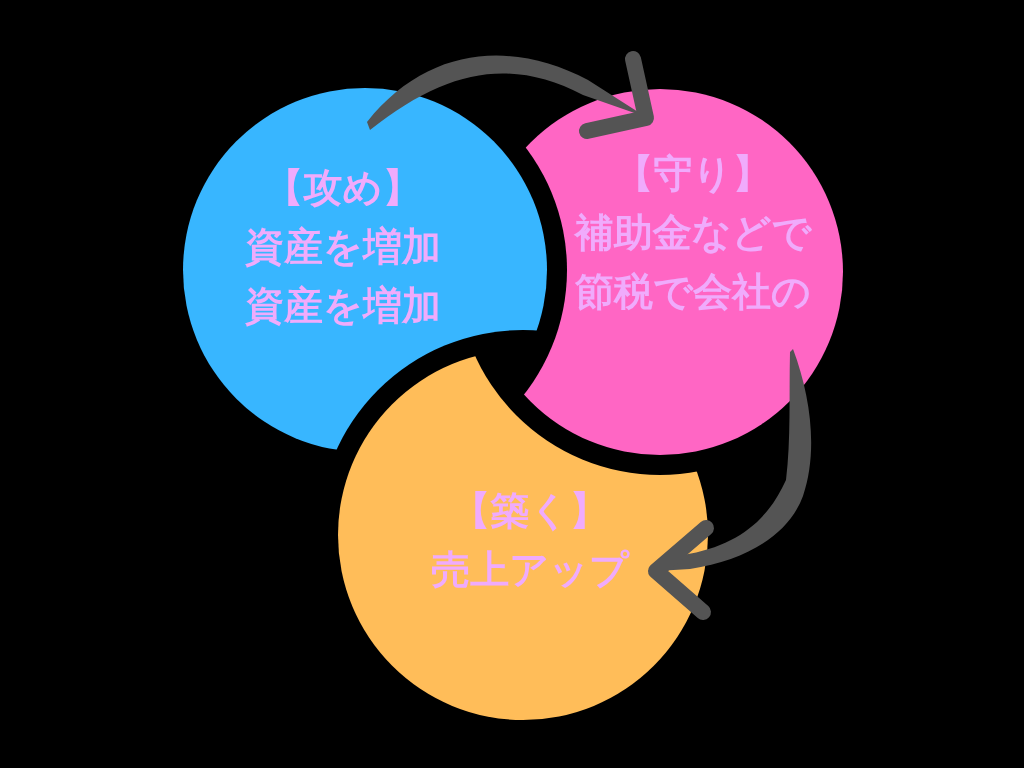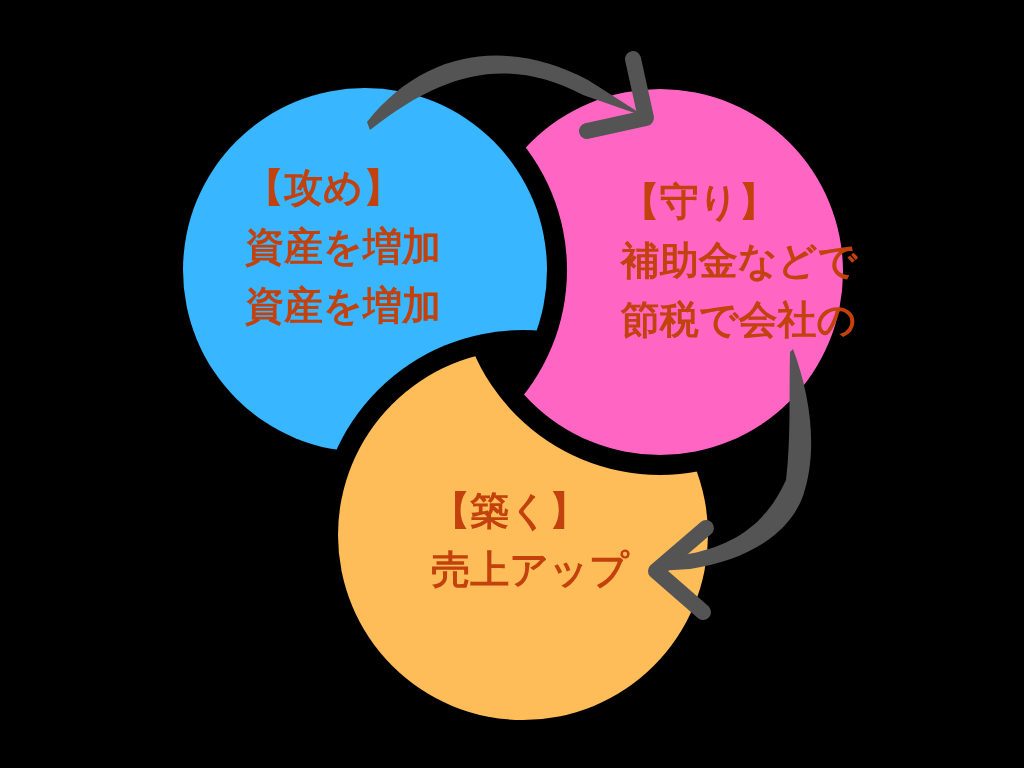--- a/index.html
+++ b/index.html
@@ -11,30 +11,31 @@
   }
   .stage {
     position: relative;
     width: 1024px; height: 768px;
     background: #000000;
   }
   .stage svg { position: absolute; left: 0; top: 0; }
   .label {
     position: absolute;
     transform: translateX(-50%);
-    color: #c2410c;
+    text-align: center;
+    color: #f0abfc;
     font-weight: 700;
     font-size: 39px;
     line-height: 59px;
     white-space: nowrap;
     letter-spacing: 0px;
   }
   .label span { display: block; }
   .label-blue   { left: 343px; top: 158px; }
-  .label-pink   { left: 693px; top: 172px; margin-left: 46px; }
+  .label-pink   { left: 693px; top: 144px; }
   .label-orange { left: 511px; top: 481px; margin-left: 19px; }
 </style>
 </head>
 <body>
 
 <div class="stage">
 
   <svg width="1024" height="768" viewBox="0 0 1024 768">
     <defs>
       <mask id="cut-blue">

